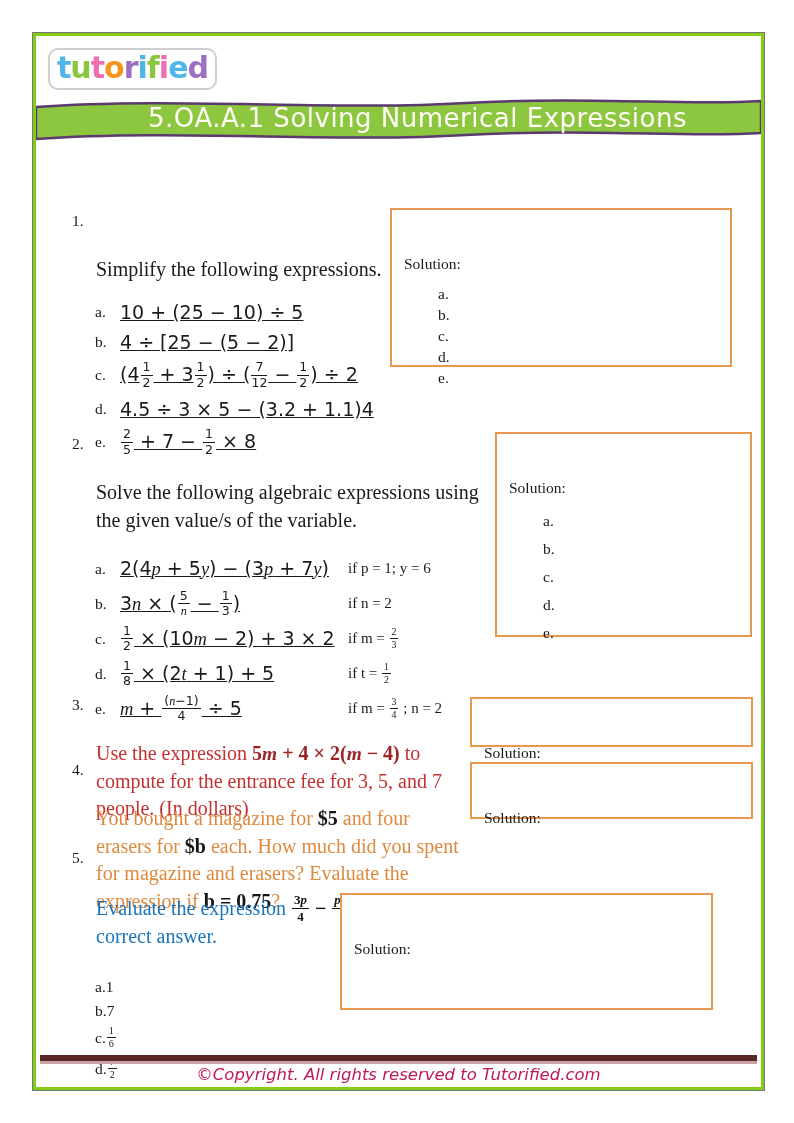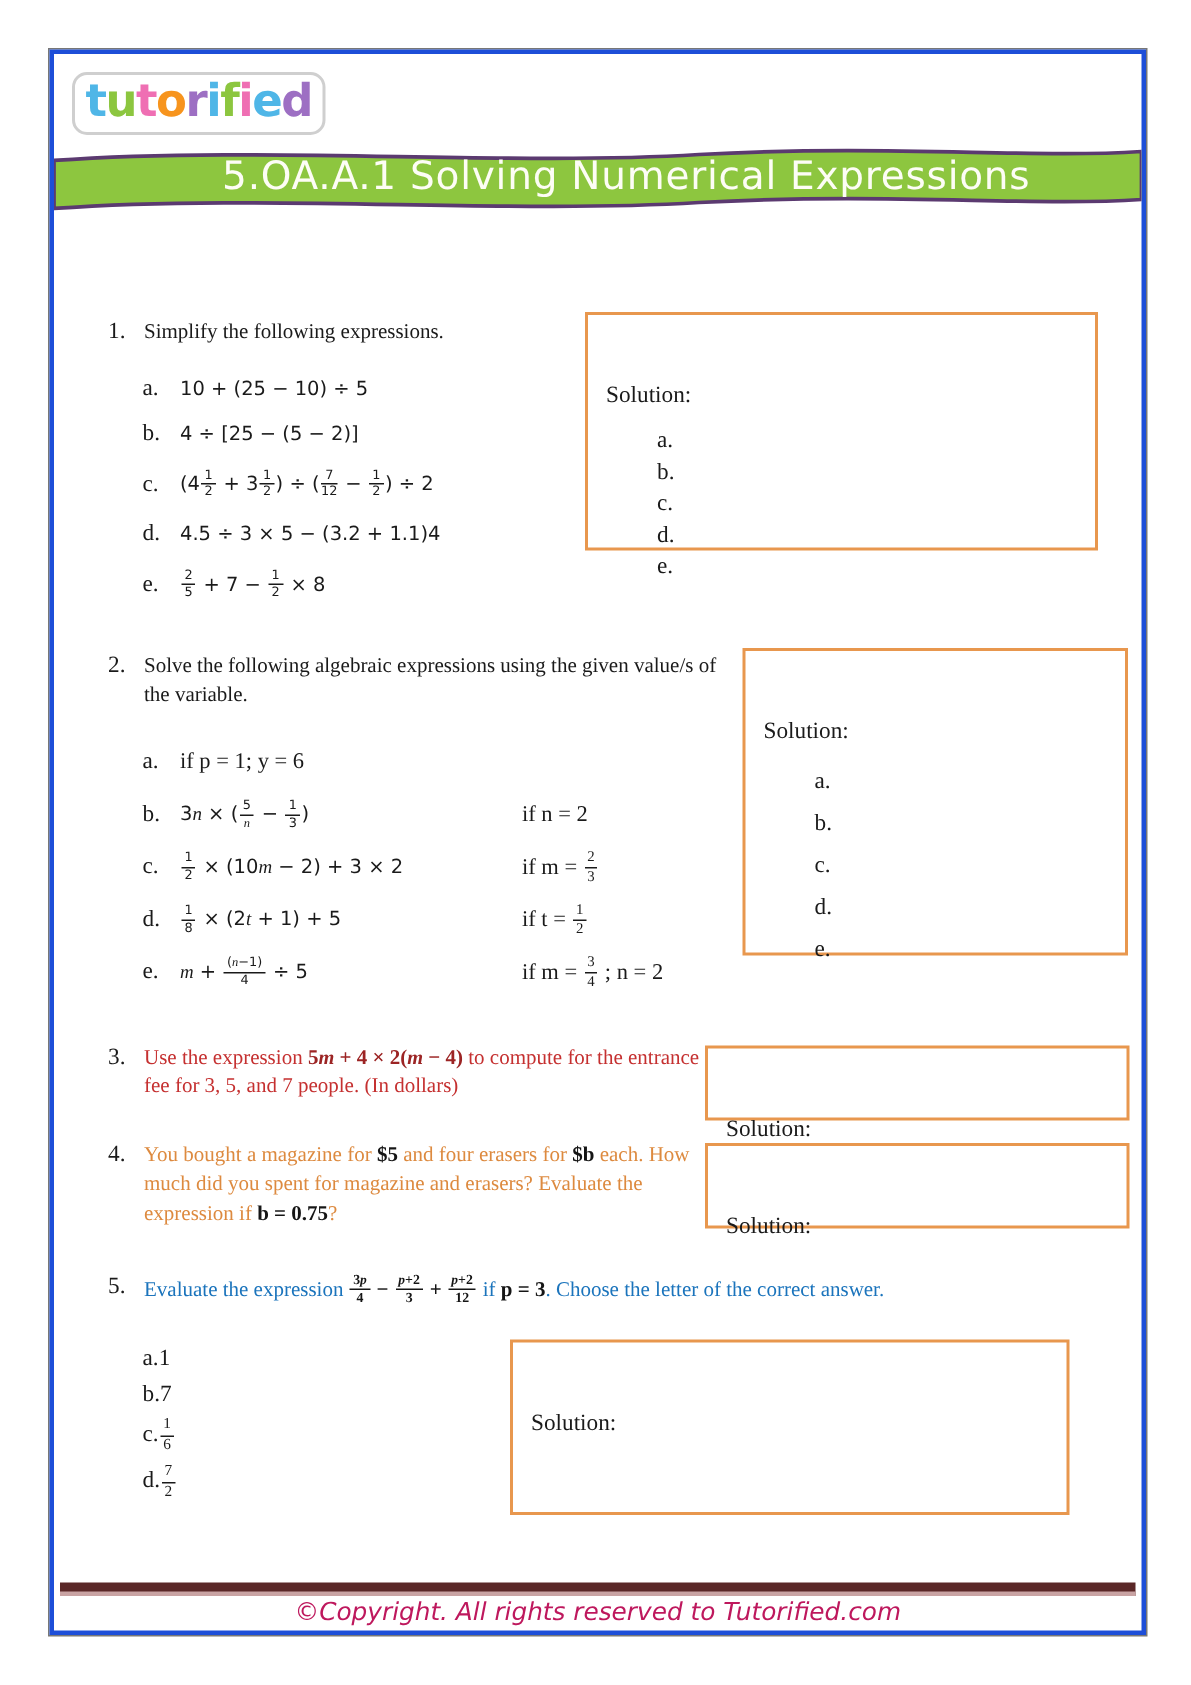--- a/index.html
+++ b/index.html
@@ -1,36 +1,36 @@
 <!DOCTYPE html>
 <html><head>
 <meta charset="utf-8">
 <style>
   html,body{margin:0;padding:0;background:#fff;}
   body{width:794px;height:1123px;position:relative;font-family:"Liberation Serif",serif;color:#1a1a1a;}
-  .page{position:absolute;left:33px;top:33px;width:725px;height:1051px;border:3px solid #1d4ed8;
+  .page{position:absolute;left:33px;top:33px;width:725px;height:1051px;border:3px solid #84cc16;
         background:#fff;box-shadow:0 0 0 1px #777;}
   
   .logo{position:absolute;left:12px;top:12px;border:2px solid #cfcfcf;border-radius:10px;
         padding:1px 7px 3px 7px;background:#fff;}
   .logo-word{font-family:"DejaVu Sans",sans-serif;font-weight:bold;font-size:30px;letter-spacing:-1px;line-height:34px;}
   
   .banner{position:absolute;left:0;top:58px;width:763px;height:50px;}
   .banner svg{position:absolute;left:0;top:0;width:725px;height:50px;}
   .banner-title{position:absolute;left:0;top:9px;width:100%;text-align:center;
         font-family:"DejaVu Sans",sans-serif;font-size:26px;color:#fdfdf5;letter-spacing:.5px;}
   
   .standard{position:absolute;left:10px;top:114px;width:700px;font-size:13px;}
   
   .qrow{display:flex;}
   .qnum{width:24px;flex:0 0 24px;font-size:15.5px;}
-  .qtext{font-size:14px;line-height:1.38;}
+  .qtext{font-size:20px;line-height:1.38;margin-top:44px;}
   .items .row{display:flex;align-items:center;}
   .il{width:25px;flex:0 0 25px;font-size:15.5px;}
-  .math{font-family:"DejaVu Sans",sans-serif;font-size:13px;}
+  .math{font-family:"DejaVu Sans",sans-serif;font-size:19px;text-decoration:underline;}
   .math em,.qtext em{font-family:"Liberation Serif",serif;font-style:italic;font-size:.97em;}
   
   .frac{display:inline-block;vertical-align:-0.45em;text-align:center;font-size:0.66em;line-height:1;margin:0 1px;}
   .fn{display:block;border-bottom:1px solid currentColor;padding:0 2px 1px 2px;}
   .fd{display:block;padding-top:1px;}
   
   .q1{position:absolute;left:36px;top:176px;width:330px;}
   .q1 .items{margin-top:13px;margin-left:23px;}
   .q1 .row{min-height:30px;}
   .q1 .row.tall{min-height:37px;}
@@ -125,20 +125,21 @@
   </div>
 
   <div class="q2">
     <div class="qrow">
       <span class="qnum">2.</span>
       <span class="qtext">Solve the following algebraic expressions using the given value/s of the variable.</span>
     </div>
     <div class="items">
       <div class="row">
           <span class="il">a.</span>
+          <span class="math expr">2(4<em>p</em> + 5<em>y</em>) − (3<em>p</em> + 7<em>y</em>)</span>
           <span class="cond">if p = 1; y = 6</span>
         </div>
       <div class="row">
           <span class="il">b.</span>
           <span class="math expr">3<em>n</em> × (<span class="frac"><span class="fn">5</span><span class="fd"><em>n</em></span></span> − <span class="frac"><span class="fn">1</span><span class="fd">3</span></span>)</span>
           <span class="cond">if n = 2</span>
         </div>
       <div class="row">
           <span class="il">c.</span>
           <span class="math expr"><span class="frac"><span class="fn">1</span><span class="fd">2</span></span> × (10<em>m</em> − 2) + 3 × 2</span>

